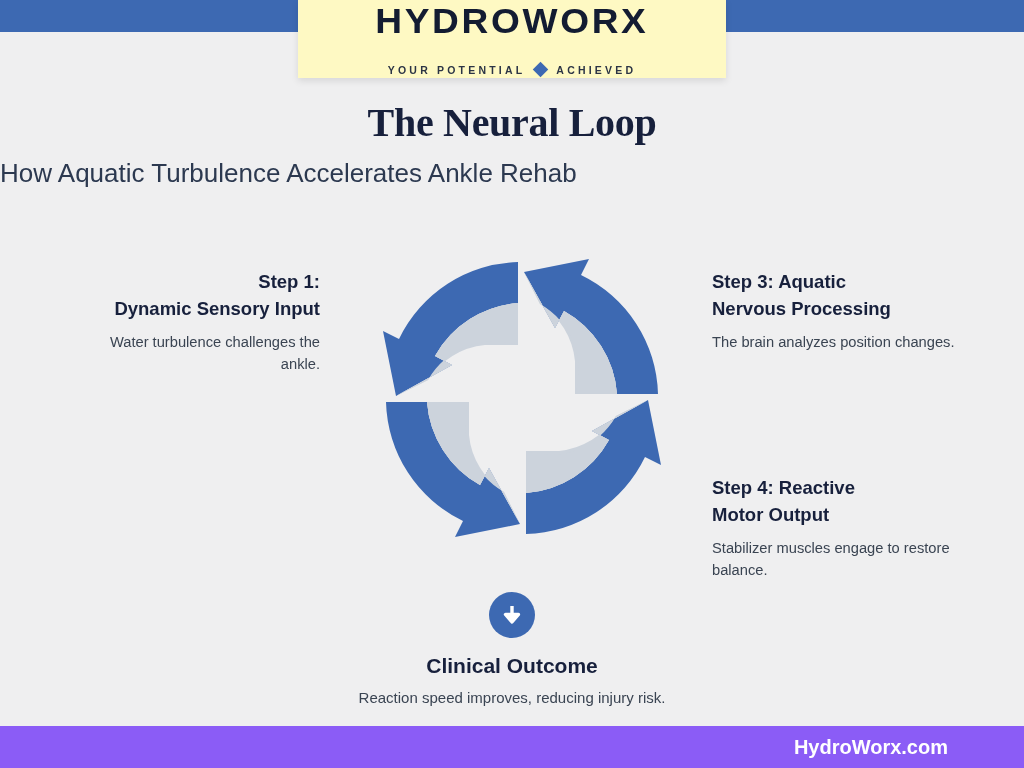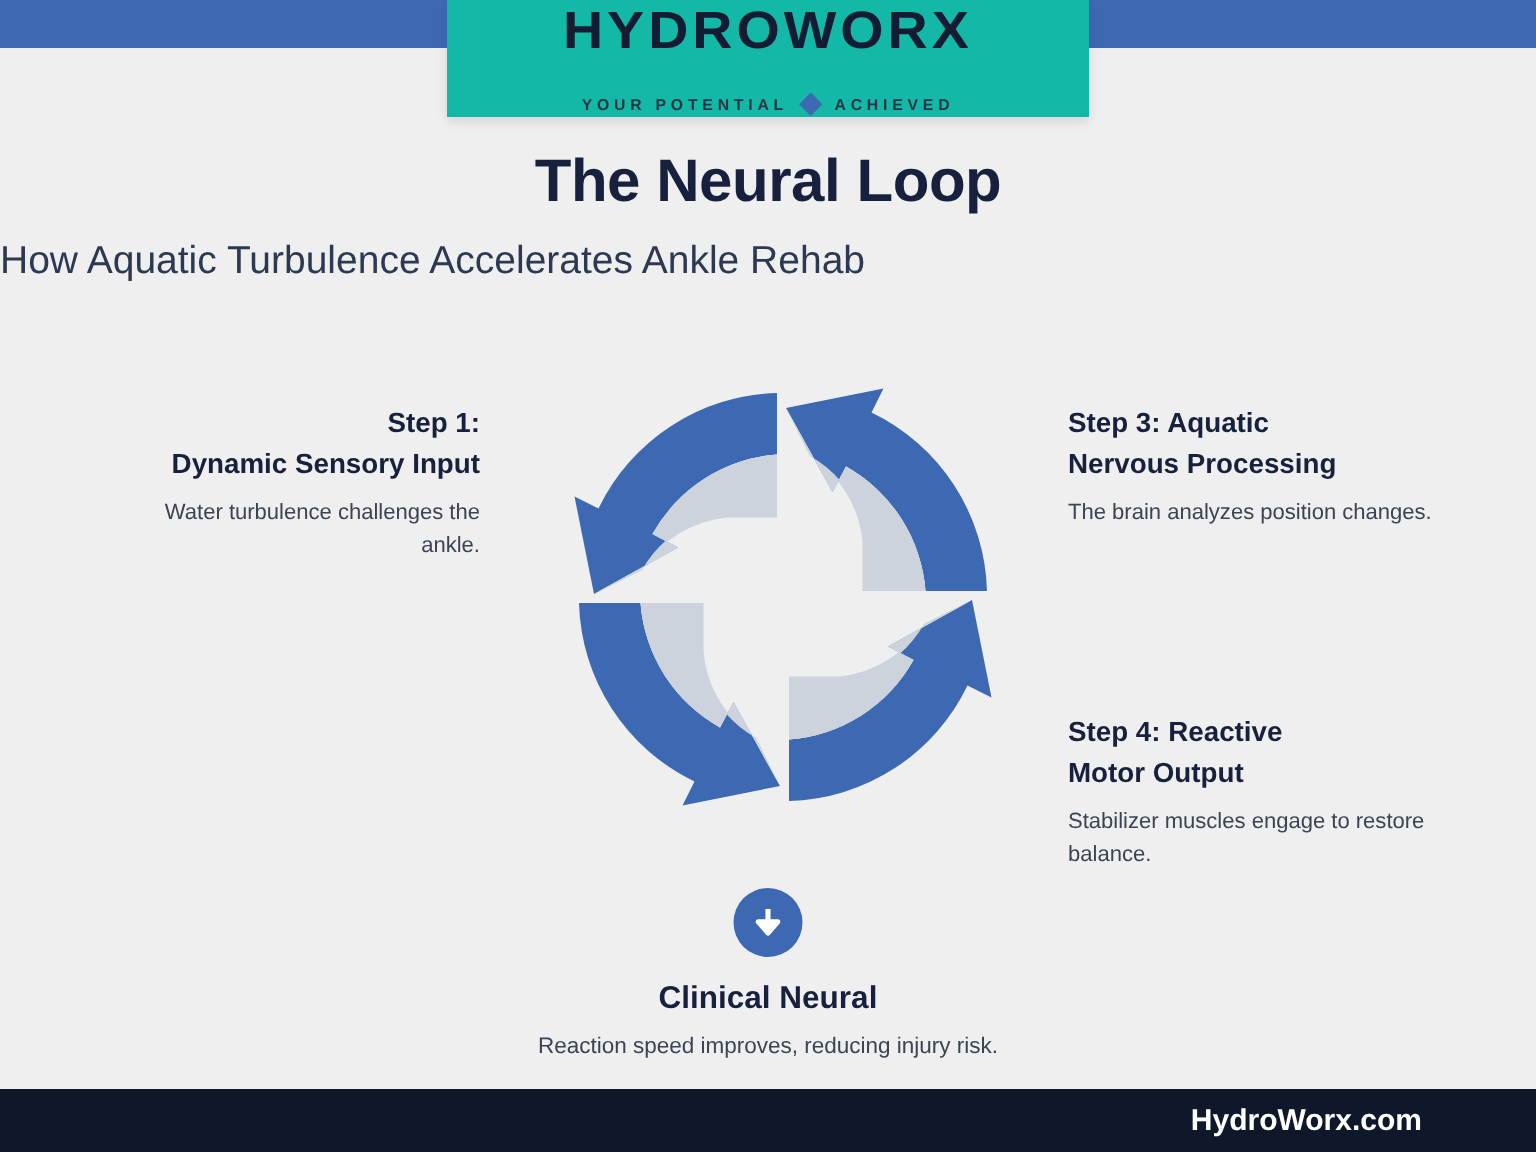--- a/index.html
+++ b/index.html
@@ -22,21 +22,21 @@
     width: 1024px;
     height: 32px;
     background: #3d69b2;
   }
   .logo-card {
     position: absolute;
     top: 0;
     left: 298px;
     width: 428px;
     height: 78px;
-    background: #14b8a6;
+    background: #fef9c3;
     box-shadow: 0 3px 7px rgba(0,0,0,0.10);
     display: flex;
     flex-direction: column;
     align-items: center;
     justify-content: center;
   }
   .logo-wordmark {
     font-size: 35px;
     font-weight: bold;
     letter-spacing: 2.5px;
@@ -69,20 +69,21 @@
   .title {
     position: absolute;
     top: 99px;
     left: 0;
     width: 1024px;
     text-align: center;
     font-size: 40px;
     font-weight: bold;
     color: #17203c;
     letter-spacing: -0.3px;
+    font-family: Liberation Serif, serif;
   }
   .subtitle {
     position: absolute;
     top: 158px;
     left: 0;
     width: 1024px;
     font-size: 26px;
     color: #2c3950;
   }
 
@@ -152,21 +153,21 @@
     margin-top: 9px;
   }
 
   
   .footer-bar {
     position: absolute;
     left: 0;
     bottom: 0;
     width: 1024px;
     height: 42px;
-    background: #0f172a;
+    background: #8b5cf6;
     display: flex;
     align-items: center;
     justify-content: flex-end;
   }
   .footer-text {
     color: #ffffff;
     font-size: 20px;
     font-weight: bold;
     margin-right: 76px;
   }
@@ -297,19 +298,19 @@
   </div>
   <div class="step-desc">Stabilizer muscles engage to restore balance.</div>
 </div>
 
 <div class="outcome">
   <div class="outcome-icon">
     <svg width="26" height="26" viewBox="0 0 26 26" aria-hidden="true">
       <path d="M13 4 L13 15.5 M13 20 L6.5 12.5 L19.5 12.5 Z" stroke="#ffffff" stroke-width="3.4" fill="#ffffff" stroke-linejoin="round"></path>
     </svg>
   </div>
-  <div class="outcome-title">Clinical Neural</div>
+  <div class="outcome-title">Clinical Outcome</div>
   <div class="outcome-desc">Reaction speed improves, reducing injury risk.</div>
 </div>
 
 <div class="footer-bar">
   <span class="footer-text">HydroWorx.com</span>
 </div>
 
 </body></html>

